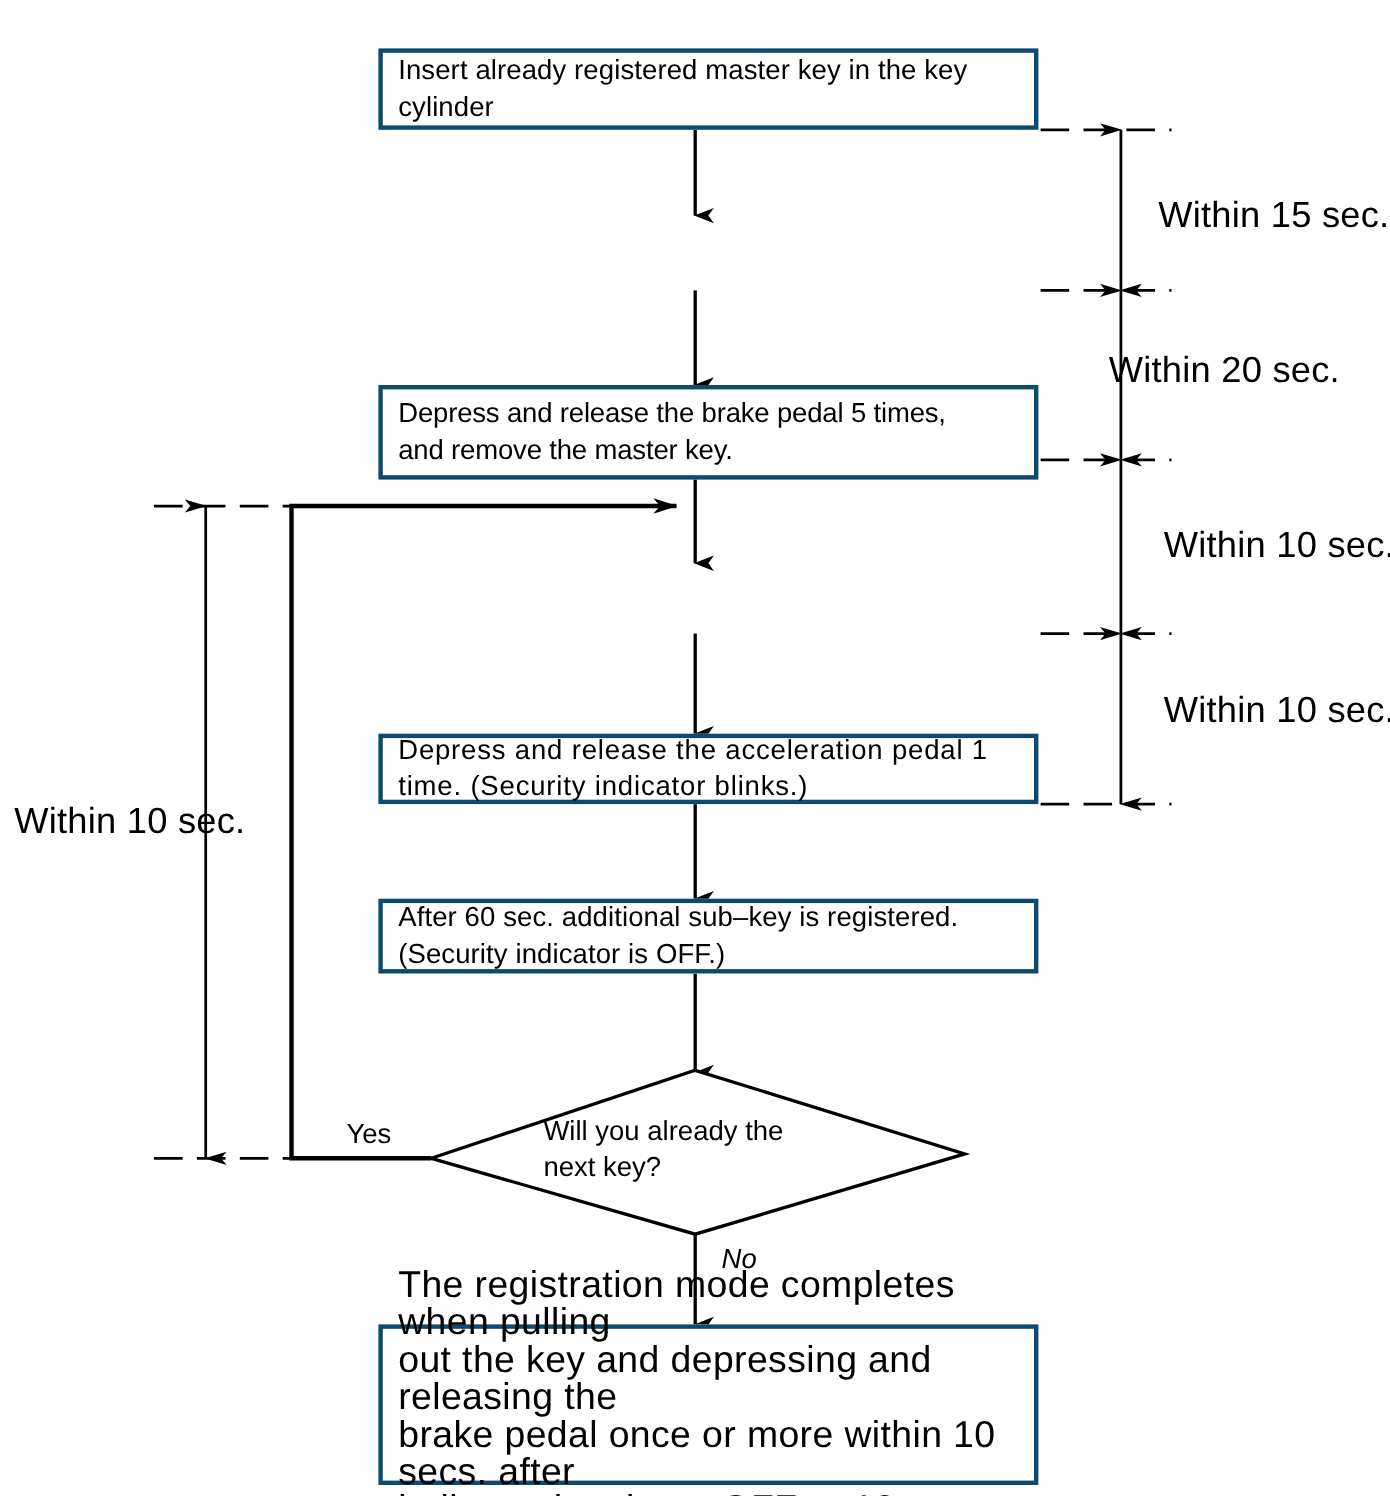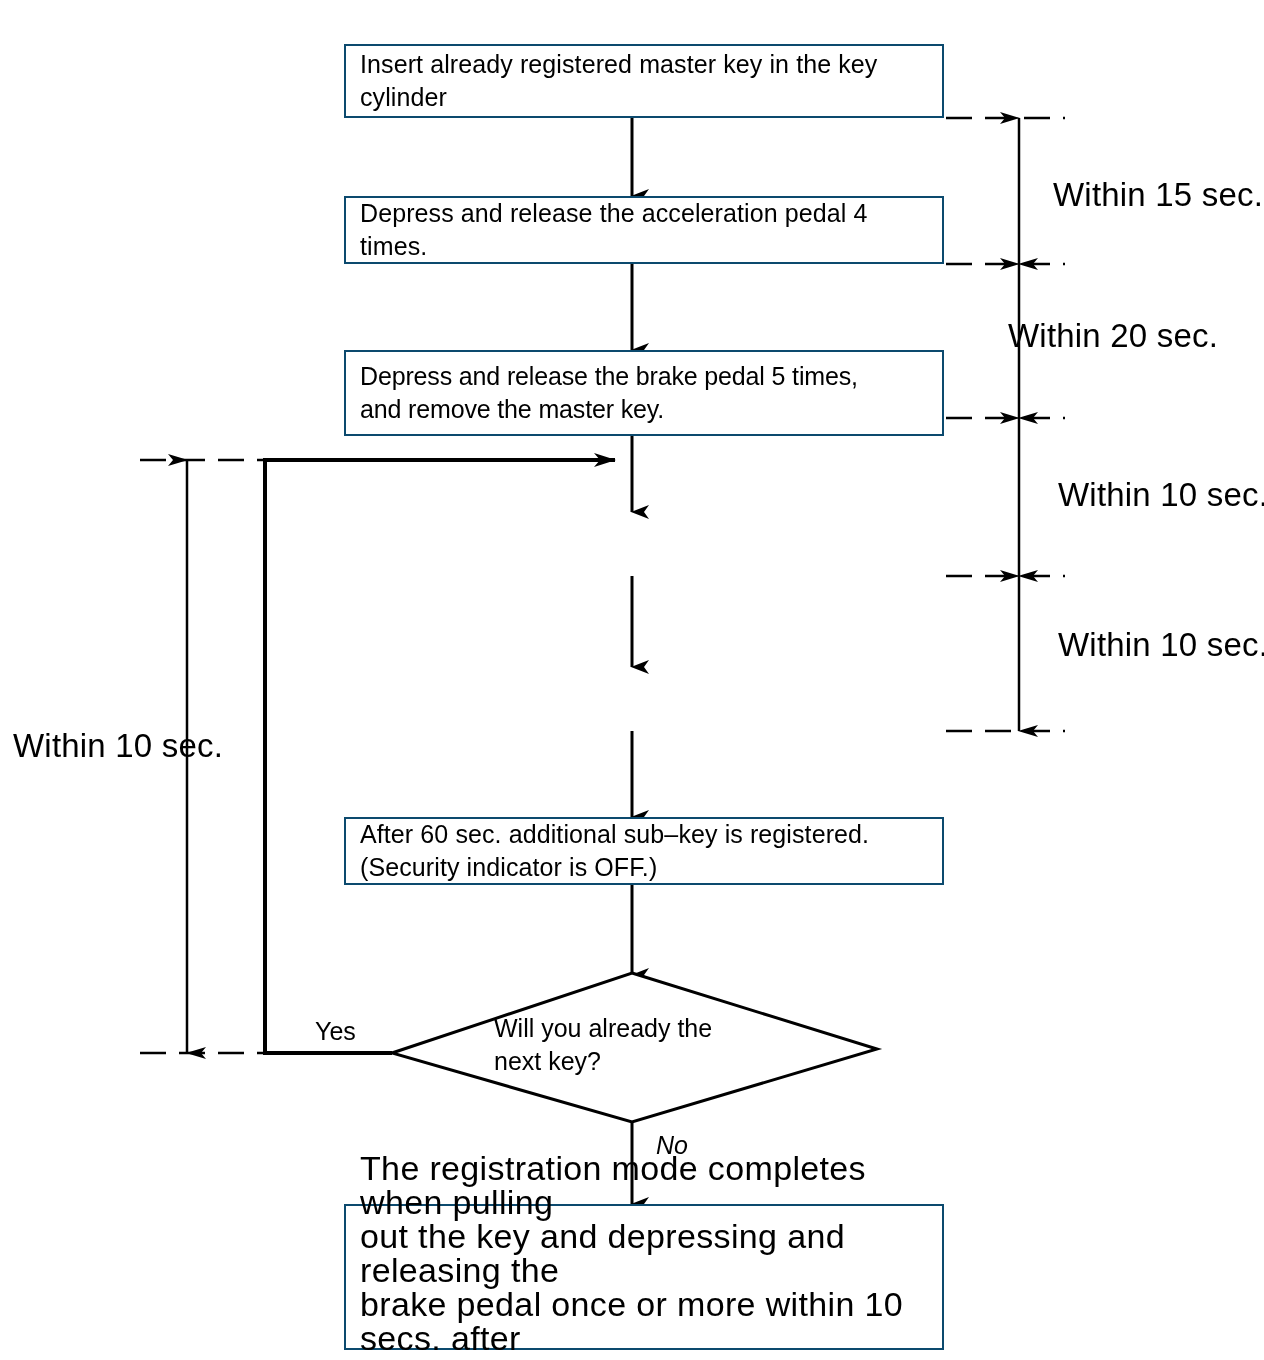--- a/index.html
+++ b/index.html
@@ -22,21 +22,21 @@
   #diagram-svg {
     position: absolute;
     left: 0;
     top: 0;
     width: 1264px;
     height: 1360px;
   }
   .proc-box {
     position: absolute;
     box-sizing: border-box;
-    border: 2px solid #0c4a6e;
+    border: 4px solid #0c4a6e;
     background: #fff;
     display: flex;
     align-items: center;
   }
   .proc-text {
     display: block;
     width: 100%;
     padding: 0 8px 0 14px;
     font-size: 25px;
     line-height: 33px;
@@ -129,31 +129,31 @@
       <line x1="140" y1="1053" x2="360" y2="1053" stroke-width="2.5" stroke-dasharray="26 13"></line>
       <line x1="187" y1="460" x2="187" y2="1053" stroke-width="2.5" marker-start="url(#dim-up)" marker-end="url(#dim-down)"></line>
     </g>
   </svg>
 
   <div class="proc-box" style="left:344px; top:44px; width:600px; height:74px;">
     <span class="proc-text">Insert already registered master key in the key
 cylinder</span>
   </div>
 
-  <div class="proc-box" style="left:344px; top:196px; width:600px; height:68px;">
-    <span class="proc-text">Depress and release the acceleration pedal 4
-times.</span>
-  </div>
 
   <div class="proc-box" style="left:344px; top:350px; width:600px; height:86px;">
     <span class="proc-text tight">Depress and release the brake pedal 5 times,
 and remove the master key.</span>
   </div>
 
 
+  <div class="proc-box" style="left:344px; top:667px; width:600px; height:64px;">
+    <span class="proc-text spaced">Depress and release the acceleration pedal 1
+time. (Security indicator blinks.)</span>
+  </div>
 
   <div class="proc-box" style="left:344px; top:817px; width:600px; height:68px;">
     <span class="proc-text">After 60 sec. additional sub–key is registered.
 (Security indicator is OFF.)</span>
   </div>
 
   <div class="proc-box" style="left:344px; top:1204px; width:600px; height:146px;">
     <span class="proc-text final-text">The registration mode completes when pulling
 out the key and depressing and releasing the
 brake pedal once or more within 10 secs. after

